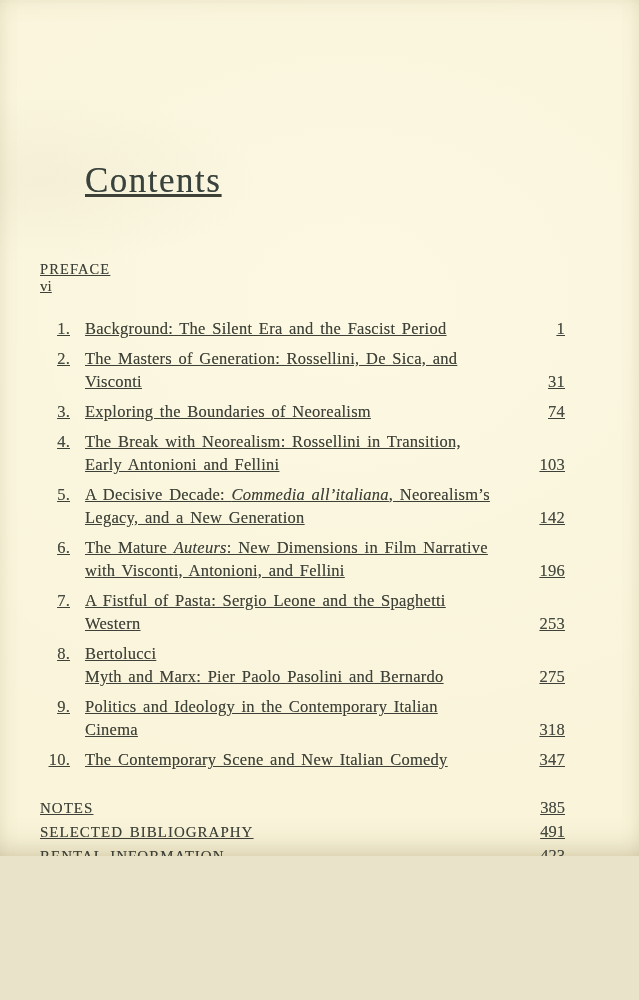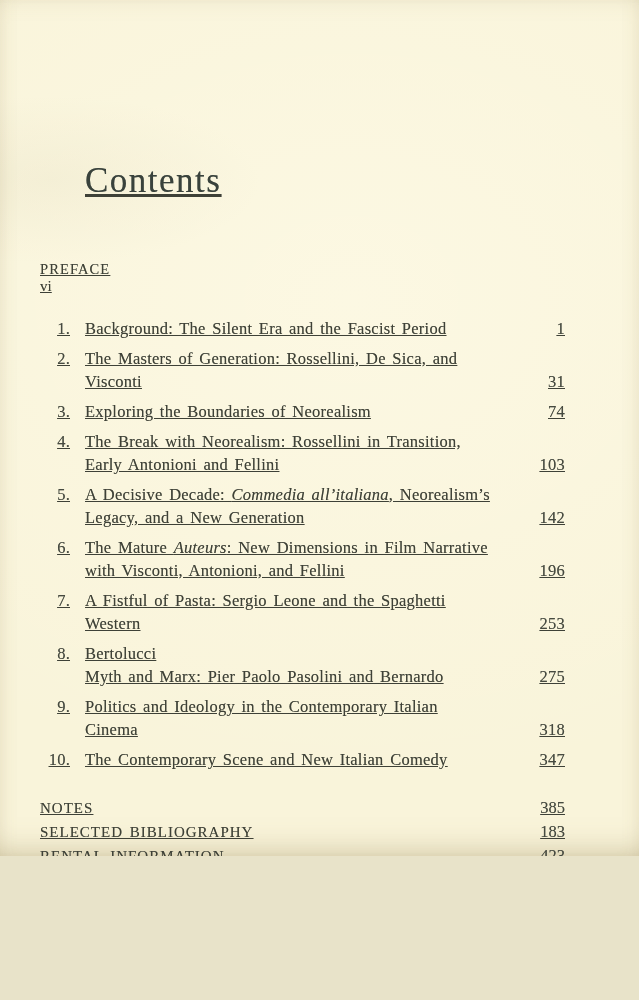--- a/index.html
+++ b/index.html
@@ -201,21 +201,21 @@
         </div>
       </div>
 
     <div class="back-matter">
         <div class="back-row">
           <span class="back-label">NOTES</span>
           <span class="back-page">385</span>
         </div>
         <div class="back-row">
           <span class="back-label">SELECTED BIBLIOGRAPHY</span>
-          <span class="back-page">183</span>
+          <span class="back-page">491</span>
         </div>
         <div class="back-row">
           <span class="back-label">RENTAL INFORMATION</span>
           <span class="back-page">423</span>
         </div>
         <div class="back-row">
           <span class="back-label">INDEX</span>
           <span class="back-page">430</span>
         </div>
       </div>

